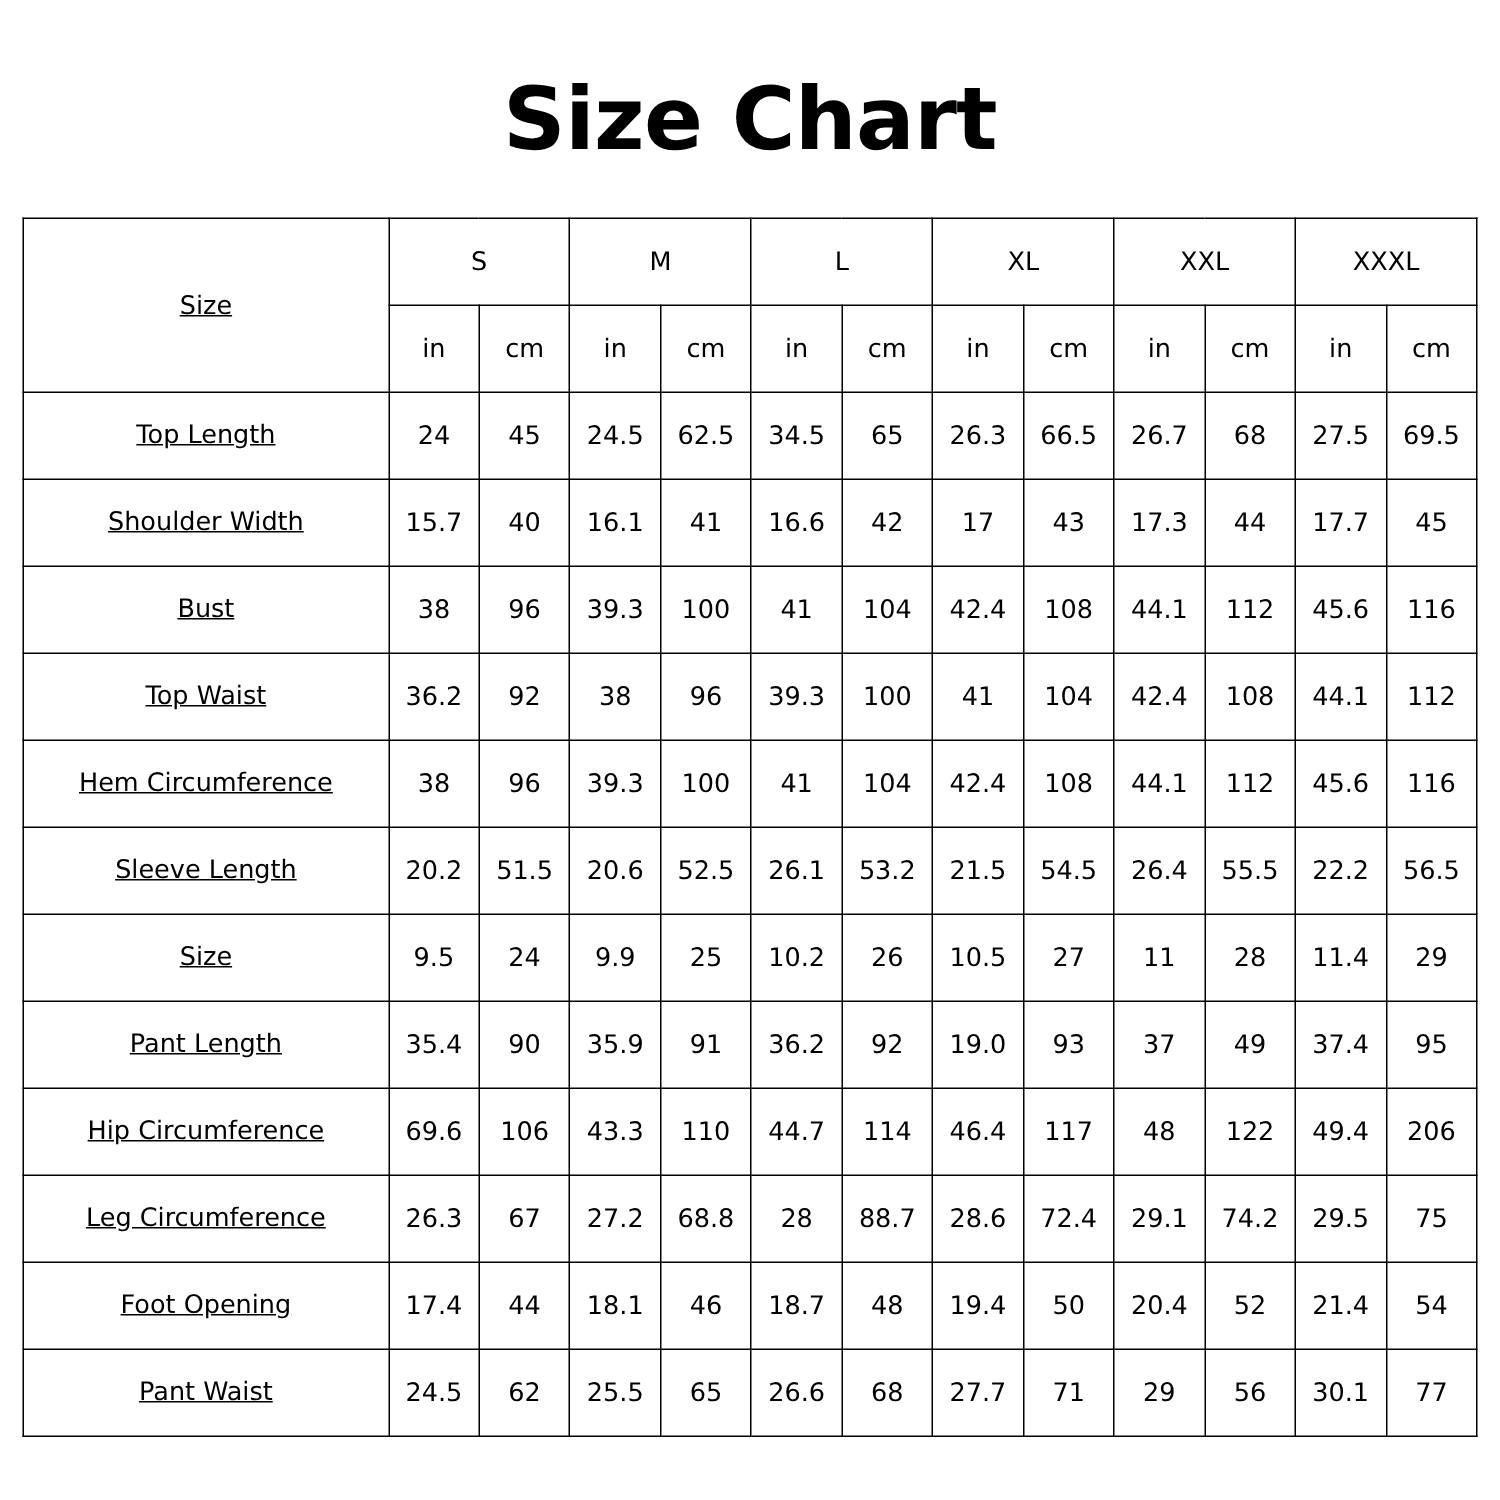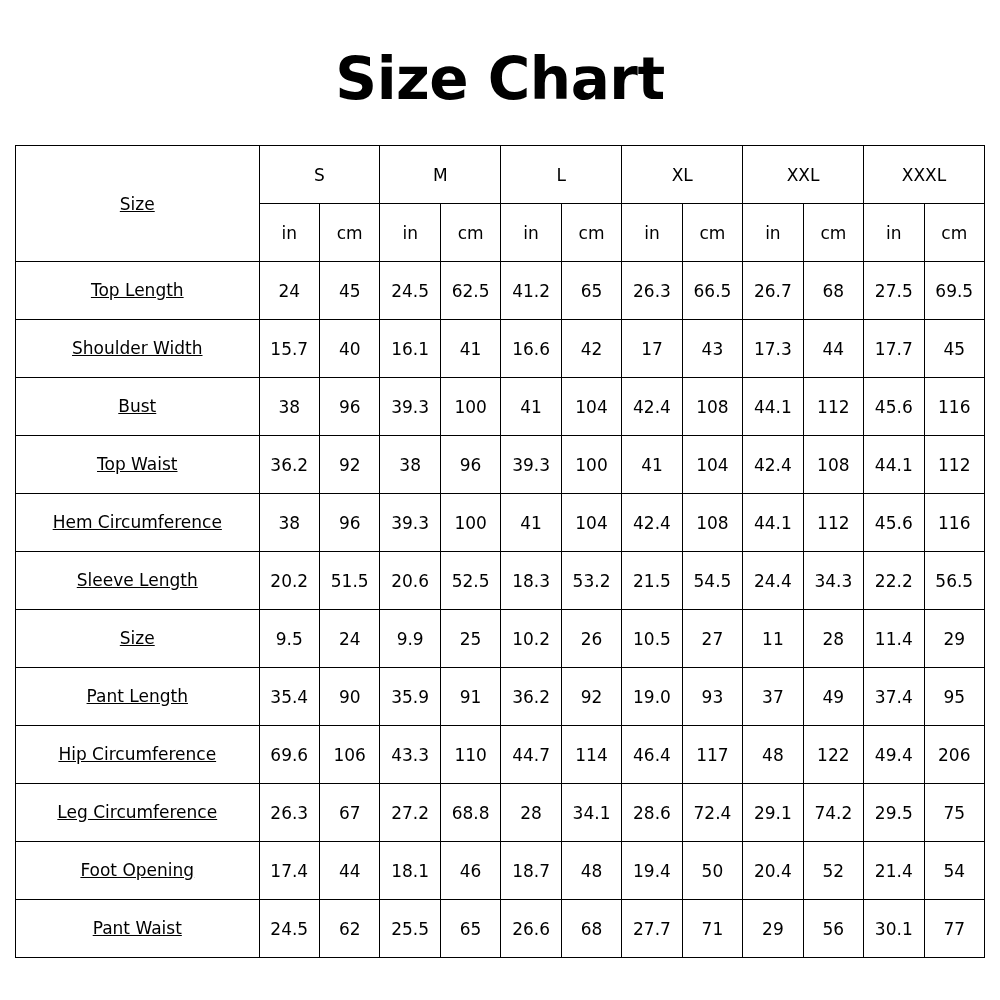--- a/index.html
+++ b/index.html
@@ -112,21 +112,21 @@
           <th class="col-val unit-cell">cm</th>
         </tr>
       </thead>
       <tbody id="chart-body">
           <tr>
             <td class="col-label label-cell">Top Length</td>
             <td class="col-val">24</td>
             <td class="col-val">45</td>
             <td class="col-val">24.5</td>
             <td class="col-val">62.5</td>
-            <td class="col-val">41.2</td>
+            <td class="col-val">34.5</td>
             <td class="col-val">65</td>
             <td class="col-val">26.3</td>
             <td class="col-val">66.5</td>
             <td class="col-val">26.7</td>
             <td class="col-val">68</td>
             <td class="col-val">27.5</td>
             <td class="col-val">69.5</td>
           </tr>
           <tr>
             <td class="col-label label-cell">Shoulder Width</td>
@@ -187,26 +187,26 @@
             <td class="col-val">112</td>
             <td class="col-val">45.6</td>
             <td class="col-val">116</td>
           </tr>
           <tr>
             <td class="col-label label-cell">Sleeve Length</td>
             <td class="col-val">20.2</td>
             <td class="col-val">51.5</td>
             <td class="col-val">20.6</td>
             <td class="col-val">52.5</td>
-            <td class="col-val">18.3</td>
+            <td class="col-val">26.1</td>
             <td class="col-val">53.2</td>
             <td class="col-val">21.5</td>
             <td class="col-val">54.5</td>
-            <td class="col-val">24.4</td>
-            <td class="col-val">34.3</td>
+            <td class="col-val">26.4</td>
+            <td class="col-val">55.5</td>
             <td class="col-val">22.2</td>
             <td class="col-val">56.5</td>
           </tr>
           <tr>
             <td class="col-label label-cell">Size</td>
             <td class="col-val">9.5</td>
             <td class="col-val">24</td>
             <td class="col-val">9.9</td>
             <td class="col-val">25</td>
             <td class="col-val">10.2</td>
@@ -248,21 +248,21 @@
             <td class="col-val">49.4</td>
             <td class="col-val">206</td>
           </tr>
           <tr>
             <td class="col-label label-cell">Leg Circumference</td>
             <td class="col-val">26.3</td>
             <td class="col-val">67</td>
             <td class="col-val">27.2</td>
             <td class="col-val">68.8</td>
             <td class="col-val">28</td>
-            <td class="col-val">34.1</td>
+            <td class="col-val">88.7</td>
             <td class="col-val">28.6</td>
             <td class="col-val">72.4</td>
             <td class="col-val">29.1</td>
             <td class="col-val">74.2</td>
             <td class="col-val">29.5</td>
             <td class="col-val">75</td>
           </tr>
           <tr>
             <td class="col-label label-cell">Foot Opening</td>
             <td class="col-val">17.4</td>

